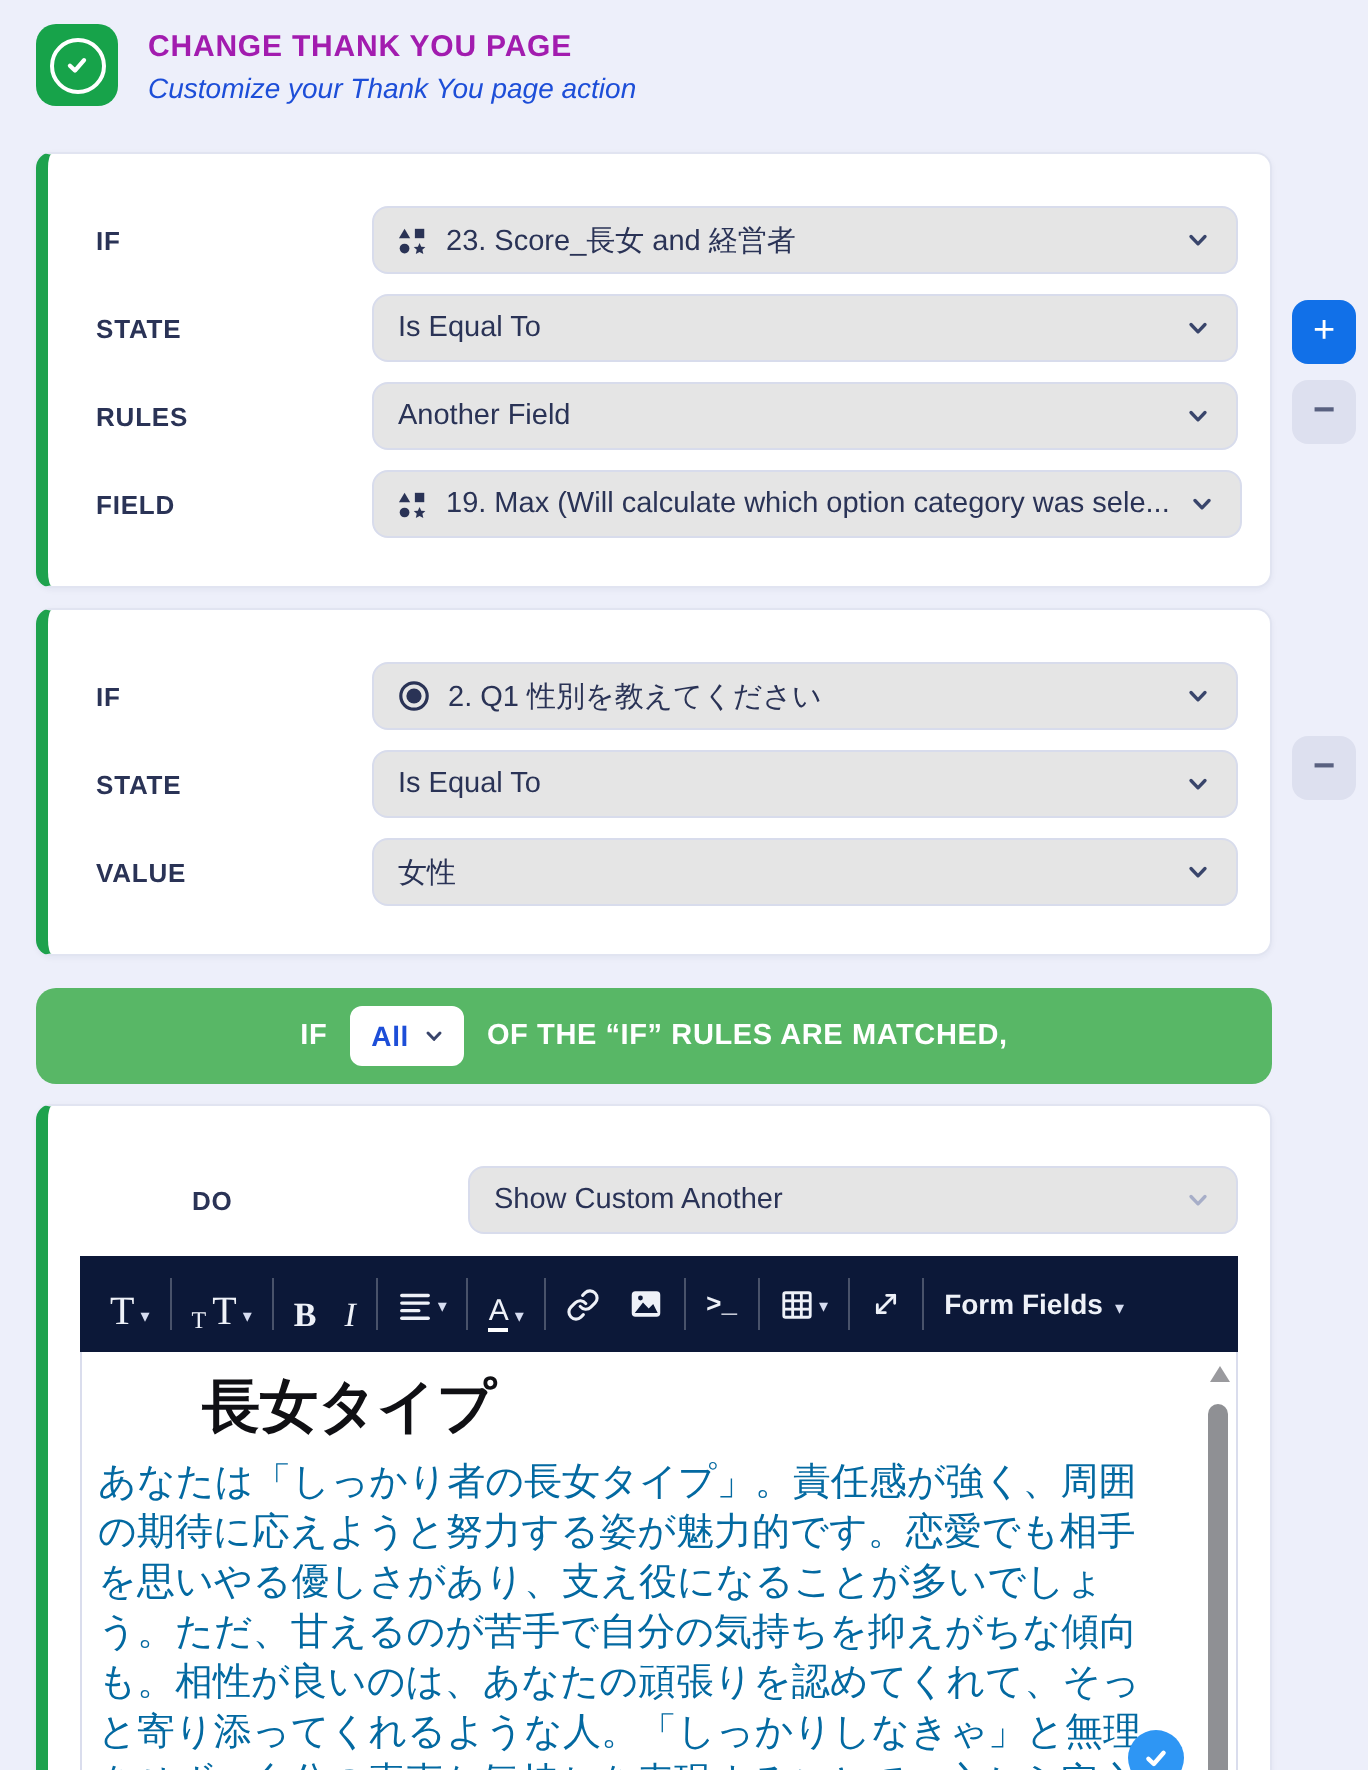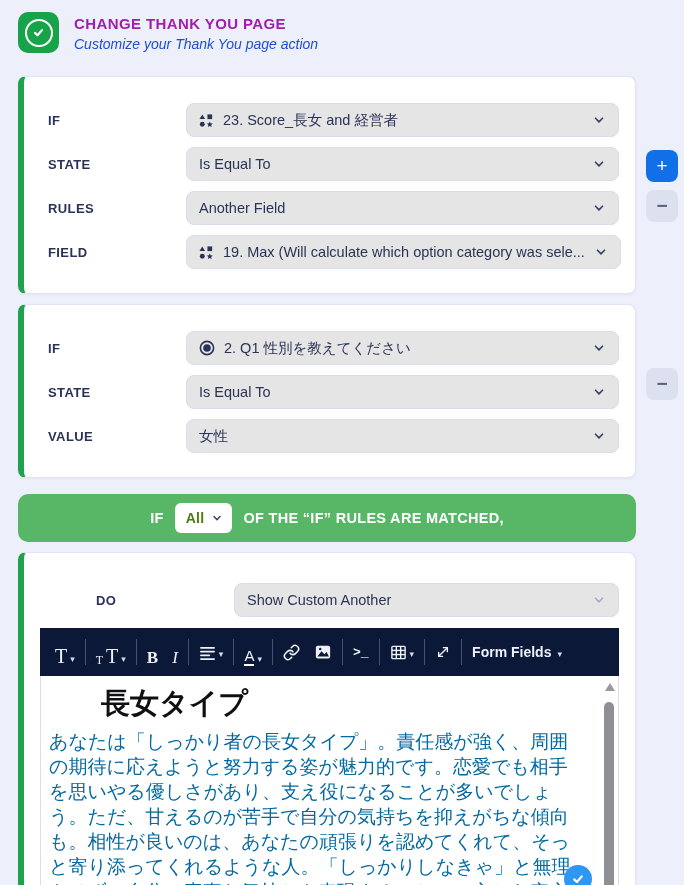--- a/index.html
+++ b/index.html
@@ -31,21 +31,21 @@
   .side-btn{position:absolute;width:32px;height:32px;border-radius:8px;display:flex;align-items:center;justify-content:center;
             font-size:19px;cursor:pointer;user-select:none;}
   .btn-add{left:646px;top:150px;background:#1170e8;color:#fff;}
   .btn-remove-1{left:646px;top:190px;background:#dde0ef;color:#596180;font-weight:bold;}
   .btn-remove-2{left:646px;top:368px;background:#dde0ef;color:#596180;font-weight:bold;}
 
   
   .banner{margin-top:16px;height:48px;background:#58b766;border-radius:10px;display:flex;align-items:center;
           justify-content:center;gap:11px;color:#fff;font-weight:bold;font-size:14.5px;letter-spacing:.3px;}
   .banner-select{background:#fff;border-radius:6px;height:30px;padding:0 9px 0 11px;display:flex;align-items:center;
-                 gap:7px;color:#4d7c0f;font-size:14px;font-weight:bold;cursor:pointer;}
+                 gap:7px;color:#1d4ed8;font-size:14px;font-weight:bold;cursor:pointer;}
 
   
   .do-card{margin-top:10px;padding:30px 16px 0 16px;height:400px;}
   .do-row{padding-left:8px;margin-left:48px;}
   
   .toolbar{margin-top:11px;height:48px;background:#0c1838;display:flex;align-items:center;padding:0 8px;color:#eef1f8;}
   .tb-item{height:32px;display:flex;align-items:flex-end;justify-content:center;padding:0 7px 5px 7px;gap:3px;cursor:pointer;}
   .tb-mid{align-items:center;padding-bottom:0;}
   .tb-sep{width:1px;height:26px;background:rgba(255,255,255,.25);margin:0 3px;flex:none;}
   .serif{font-family:"Liberation Serif","DejaVu Serif",serif;}

